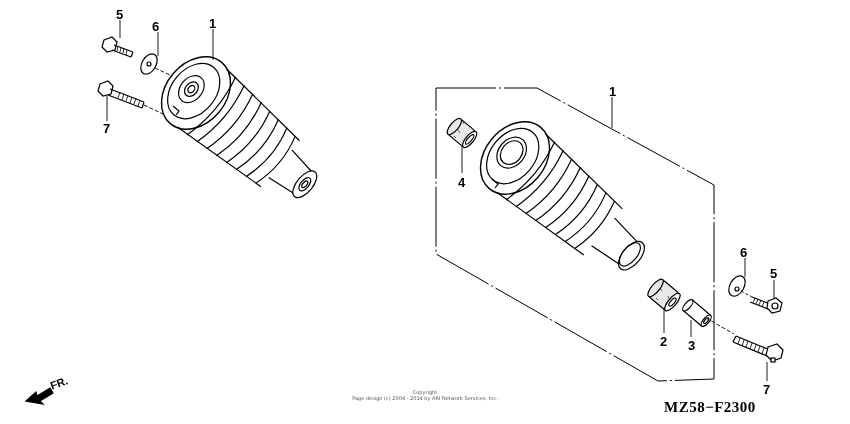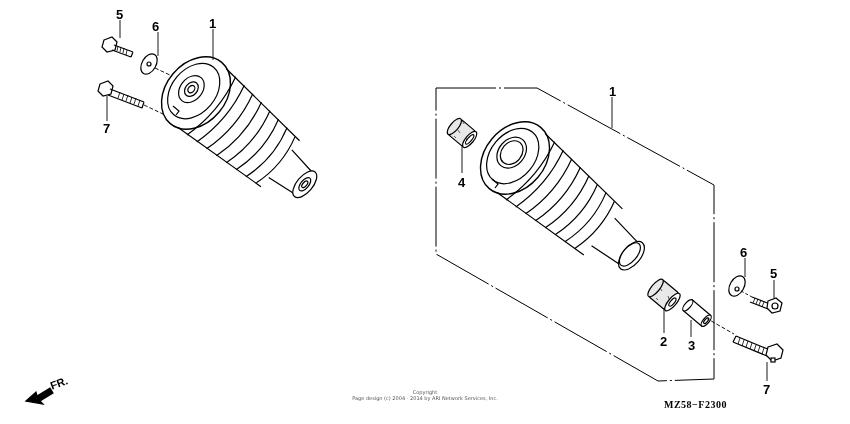--- a/index.html
+++ b/index.html
@@ -4,21 +4,21 @@
 <style>
   html, body { margin: 0; padding: 0; background: #ffffff; }
   body { width: 850px; height: 424px; position: relative; overflow: hidden; font-family: "Liberation Sans", sans-serif; }
   #stage { position: absolute; left: 0; top: 0; width: 850px; height: 424px; }
   .callout {
     position: absolute; font-family: "Liberation Sans", sans-serif; font-weight: bold;
     font-size: 13px; color: #000; line-height: 1; cursor: pointer;
   }
   .code {
     position: absolute; left: 664px; top: 399px; font-family: "Liberation Serif", serif;
-    font-weight: bold; font-size: 10px; color: #000; letter-spacing: 0.5px;
+    font-weight: bold; font-size: 15px; color: #000; letter-spacing: 0.5px;
   }
   .copyright {
     position: absolute; left: 300px; top: 389px; width: 250px; text-align: center;
     font-family: "DejaVu Sans", sans-serif; font-size: 5px; color: #555; line-height: 6px;
   }
   .fr-label {
     position: absolute; left: 50px; top: 377px; font-family: "Liberation Sans", sans-serif;
     font-weight: bold; font-size: 11px; color: #000; transform: rotate(-20deg);
   }
 </style>

